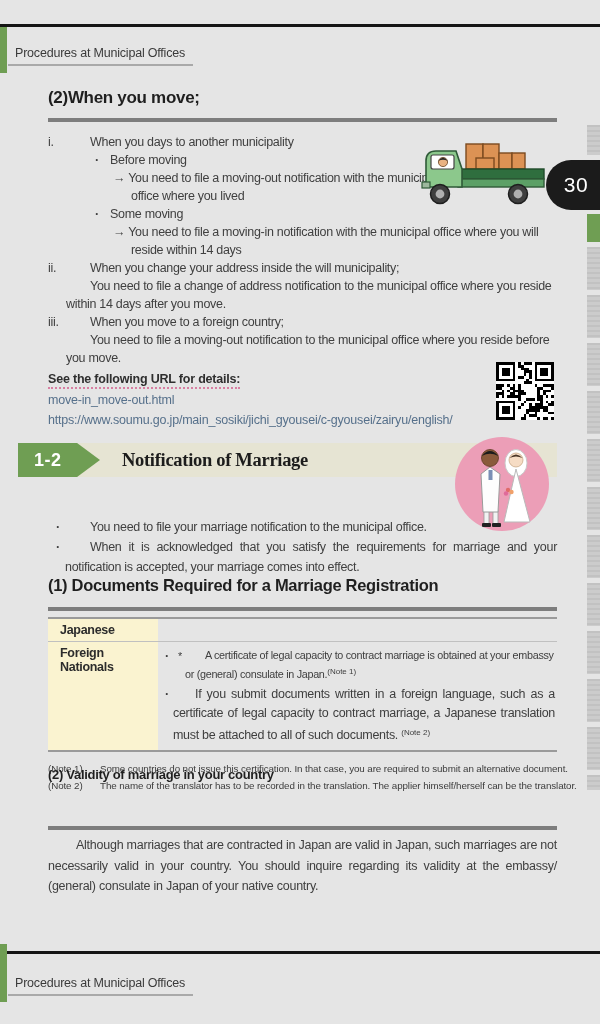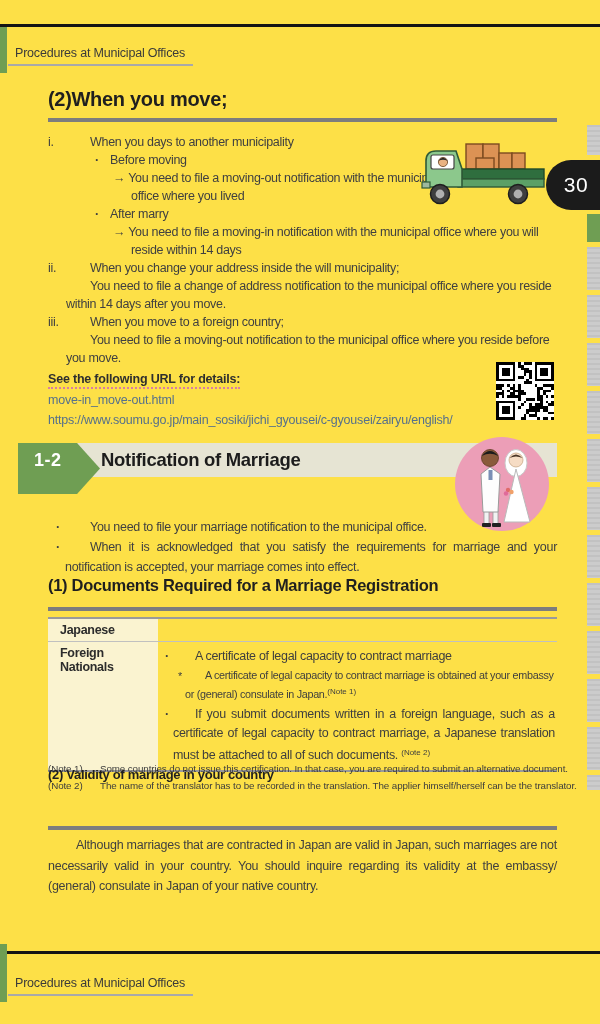--- a/index.html
+++ b/index.html
@@ -1,29 +1,29 @@
 <!DOCTYPE html>
 <html><head>
 <meta charset="utf-8">
 <style>
   html,body{margin:0;padding:0;background:#ffffff;}
-  .page{position:relative;width:600px;height:1024px;background:#fde047;overflow:hidden;
+  .page{position:relative;width:600px;height:1024px;background:#e5e5e5;overflow:hidden;
         font-family:"Liberation Sans",sans-serif;color:#3d3d3d;}
 
   
   .rule-black{position:absolute;left:0;width:600px;height:3px;background:#141414;}
   .rule-top{top:24px;} .rule-bottom{top:951px;}
   .greenbar{position:absolute;left:0;width:7px;background:#6f9e53;}
   .gb-top{top:27px;height:46px;} .gb-bottom{top:944px;height:58px;}
   .runninghead{position:absolute;left:8px;font-size:12.5px;letter-spacing:-0.2px;color:#3a3a3a;
                padding:0 8px 4px 7px;border-bottom:2px solid #a9a9a9;}
   .rh-top{top:46px;} .rh-bottom{top:976px;}
 
   
-  .h1{position:absolute;left:48px;font-weight:bold;color:#1f1f1f;font-size:20px;letter-spacing:-0.3px;}
+  .h1{position:absolute;left:48px;font-weight:bold;color:#1f1f1f;font-size:17px;letter-spacing:-0.3px;}
   .hbar{position:absolute;left:48px;width:509px;height:4px;background:#7d7d7d;}
 
   
   .movelist{position:absolute;left:48px;top:133px;width:509px;font-size:12.5px;
             letter-spacing:-0.3px;line-height:18px;color:#404040;}
   .li-row{display:flex;}
   .li-marker{width:42px;flex:none;}
   .li-title{flex:1;}
   .sub{margin-left:62px;position:relative;}
   .sub::before{content:"\00B7";position:absolute;left:-15px;font-weight:bold;}
@@ -34,26 +34,26 @@
   
   .urlblock{position:absolute;left:48px;top:369px;width:445px;}
   .urllabel{display:inline-block;font-weight:bold;font-size:12.5px;color:#2e2e2e;
             letter-spacing:-0.2px;border-bottom:2px dotted #d77fa2;padding-bottom:1px;}
   .urlline{color:#56708b;font-size:12.5px;letter-spacing:-0.2px;margin-top:6px;cursor:pointer;}
   .urlline2{margin-top:4px;}
   .qr{position:absolute;left:496px;top:362px;width:58px;height:58px;}
 
   
   .banner{position:absolute;left:18px;top:443px;width:539px;height:34px;background:#e6e4d3;}
-  .banner-num{position:absolute;left:0;top:0;width:82px;height:51px;background:#6f9e53;
+  .banner-num{position:absolute;left:0;top:0;width:82px;height:34px;background:#6f9e53;
               clip-path:polygon(0 0,72% 0,100% 50%,72% 100%,0 100%);
               color:#fff;font-weight:bold;font-size:18px;line-height:34px;
               padding-left:16px;box-sizing:border-box;letter-spacing:0.5px;}
-  .banner-title{position:absolute;left:83px;top:0;line-height:34px;font-weight:bold;
-                font-size:18.5px;color:#1c1c1c;letter-spacing:-0.3px;}
+  .banner-title{position:absolute;left:104px;top:0;line-height:34px;font-weight:bold;
+                font-size:18.5px;color:#1c1c1c;letter-spacing:-0.3px;font-family:Liberation Serif, serif;}
 
   .badge{position:absolute;left:48px;top:490px;background:#6f9e53;color:#fff;font-weight:bold;
          font-size:13px;letter-spacing:-0.2px;padding:4px 12px 5px;border-radius:8px;}
 
   .mbullets{position:absolute;left:48px;top:517px;width:509px;font-size:12.5px;
             line-height:20px;letter-spacing:-0.3px;color:#404040;}
   .mb{position:relative;margin-left:17px;text-indent:25px;}
   .mb .dot{position:absolute;left:-9px;top:0;text-indent:0;font-weight:bold;}
   .mb-just{text-align:justify;}
 
@@ -114,21 +114,21 @@
   <div class="h1" style="top:88px;">(2)When you move;</div>
   <div class="hbar" style="top:118px;"></div>
 
   <div class="movelist">
     <div class="li-row">
       <span class="li-marker">i.</span>
       <span class="li-title">When you days to another municipality</span>
     </div>
     <div class="sub">Before moving</div>
     <div class="arrow arrow-narrow">→ You need to file a moving-out notification with the municipal office where you lived</div>
-    <div class="sub">After marry</div>
+    <div class="sub">Some moving</div>
     <div class="arrow">→ You need to file a moving-in notification with the municipal office where you will reside within 14 days</div>
     <div class="li-row">
       <span class="li-marker">ii.</span>
       <span class="li-title">When you change your address inside the will municipality;</span>
     </div>
     <div class="hang">You need to file a change of address notification to the municipal office where you reside within 14 days after you move.</div>
     <div class="li-row">
       <span class="li-marker">iii.</span>
       <span class="li-title">When you move to a foreign country;</span>
     </div>
@@ -337,21 +337,20 @@
 
   <div class="dtable">
     <div class="trow trow1">
       <div class="tlabel">Japanese</div>
     </div>
     <div class="trow">
       <div class="tlabel">Foreign Nationals</div>
       <div class="tcontent">
         <div class="c-b1">
           <span class="dot">·</span>
-          <span>A certificate of legal capacity to contract marriage</span>
         </div>
         <div class="c-star">
           <span class="star">*</span>
           <span>A certificate of legal capacity to contract marriage is obtained at your embassy or (general) consulate in Japan.</span><sup class="note-sup">(Note 1)</sup>
         </div>
         <div class="c-b2">
           <span class="dot">·</span>
           <span>If you submit documents written in a foreign language, such as a certificate of legal capacity to contract marriage, a Japanese translation must be attached to all of such documents. </span><sup class="note-sup">(Note 2)</sup>
         </div>
       </div>

